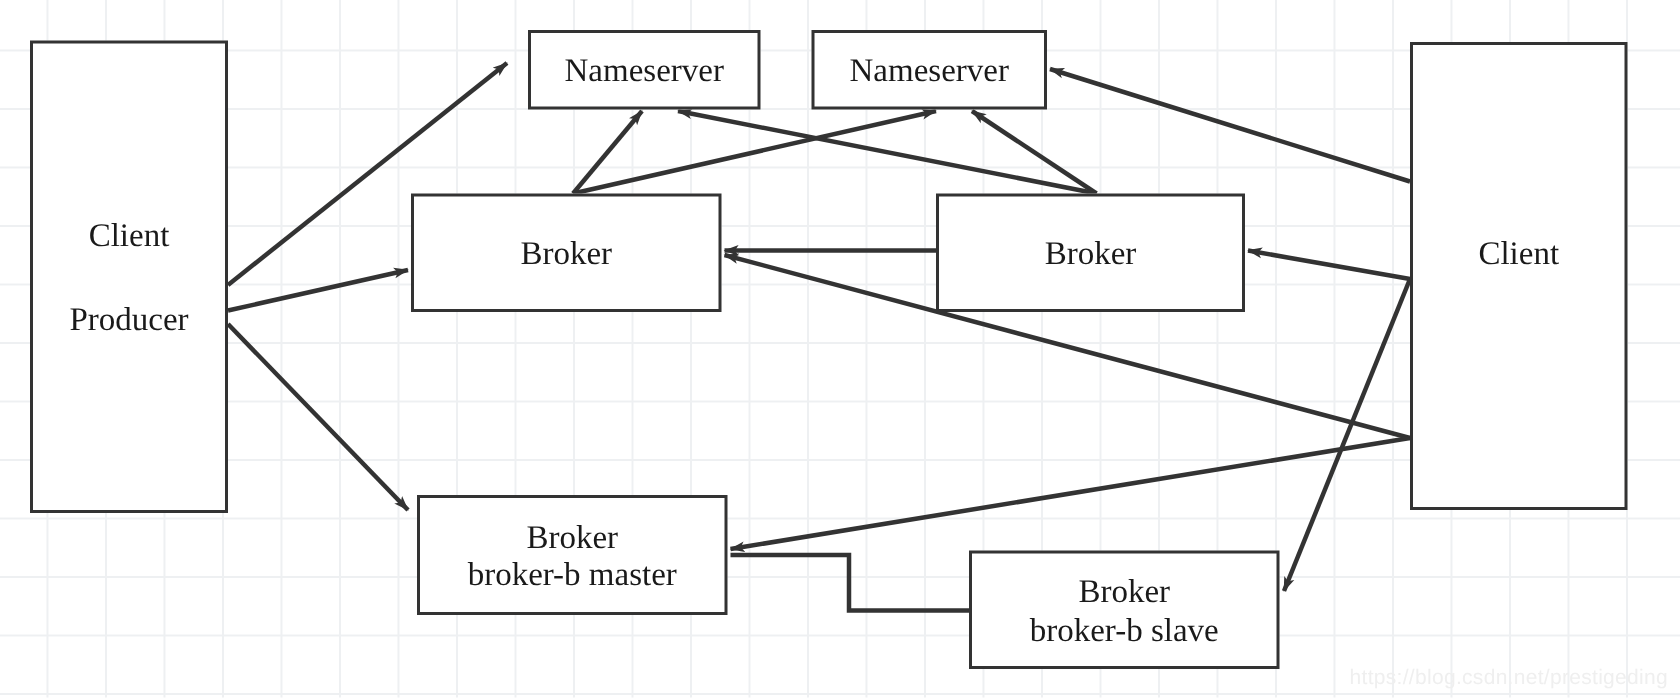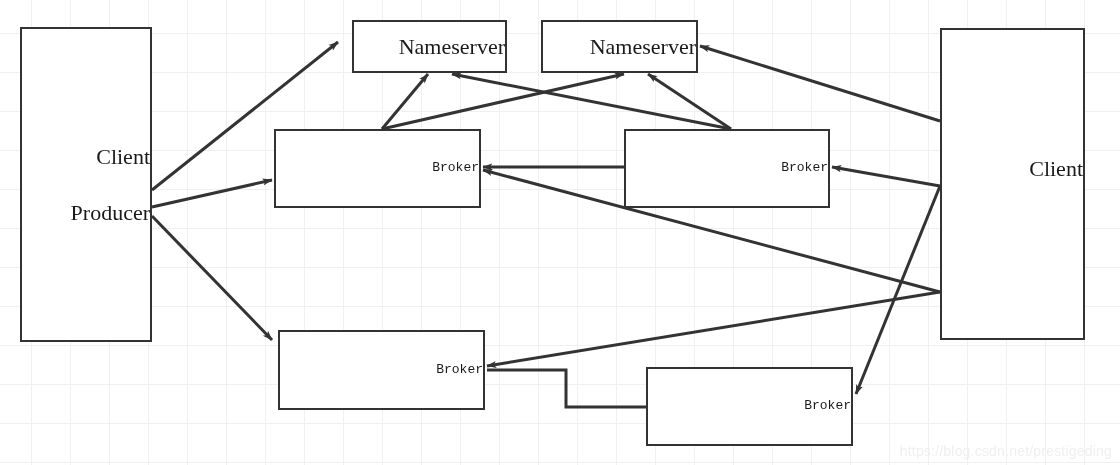--- a/index.html
+++ b/index.html
@@ -25,31 +25,31 @@
     width:1120px;height:465px;
     pointer-events:none;
   }
   .node{
     position:absolute;
     box-sizing:border-box;
     background:#ffffff;
     border:2px solid #333333;
     display:flex;
     flex-direction:column;
-    align-items:flex-end;
+    align-items:center;
     justify-content:center;
     color:#1a1a1a;
     text-align:center;
     line-height:1.15;
   }
   .node .ln{display:block;white-space:nowrap;}
   .node.tall{justify-content:center;}
   .node.tall .ln:first-child{margin-bottom:30px;}
   .nf-22{font-size:22px;}
-  .nf-19{font-size:13px;font-family:Liberation Mono, monospace;}
+  .nf-19{font-size:22px;}
   .watermark{
     position:absolute;
     right:8px;bottom:6px;
     font-family:"Liberation Sans","DejaVu Sans",sans-serif;
     font-size:14px;
     color:#efefef;
     letter-spacing:0.2px;
     white-space:nowrap;
     user-select:none;
   }
@@ -114,24 +114,26 @@
   <div class="node nf-19" style="left:274px;top:129px;width:207px;height:79px;">
     <span class="ln">Broker</span>
   </div>
 
   <div class="node nf-19" style="left:624px;top:129px;width:206px;height:79px;">
     <span class="ln">Broker</span>
   </div>
 
   <div class="node nf-19" style="left:278px;top:330px;width:207px;height:80px;">
     <span class="ln">Broker</span>
+    <span class="ln">broker-b master</span>
   </div>
 
   <div class="node nf-19" style="left:646px;top:367px;width:207px;height:79px;">
     <span class="ln">Broker</span>
+    <span class="ln">broker-b slave</span>
   </div>
 
   <div class="node tall nf-22" style="left:940px;top:28px;width:145px;height:312px;">
     <span class="ln">Client</span>
   </div>
 
   <div class="watermark">https://blog.csdn.net/prestigeding</div>
 
 </div>
 

